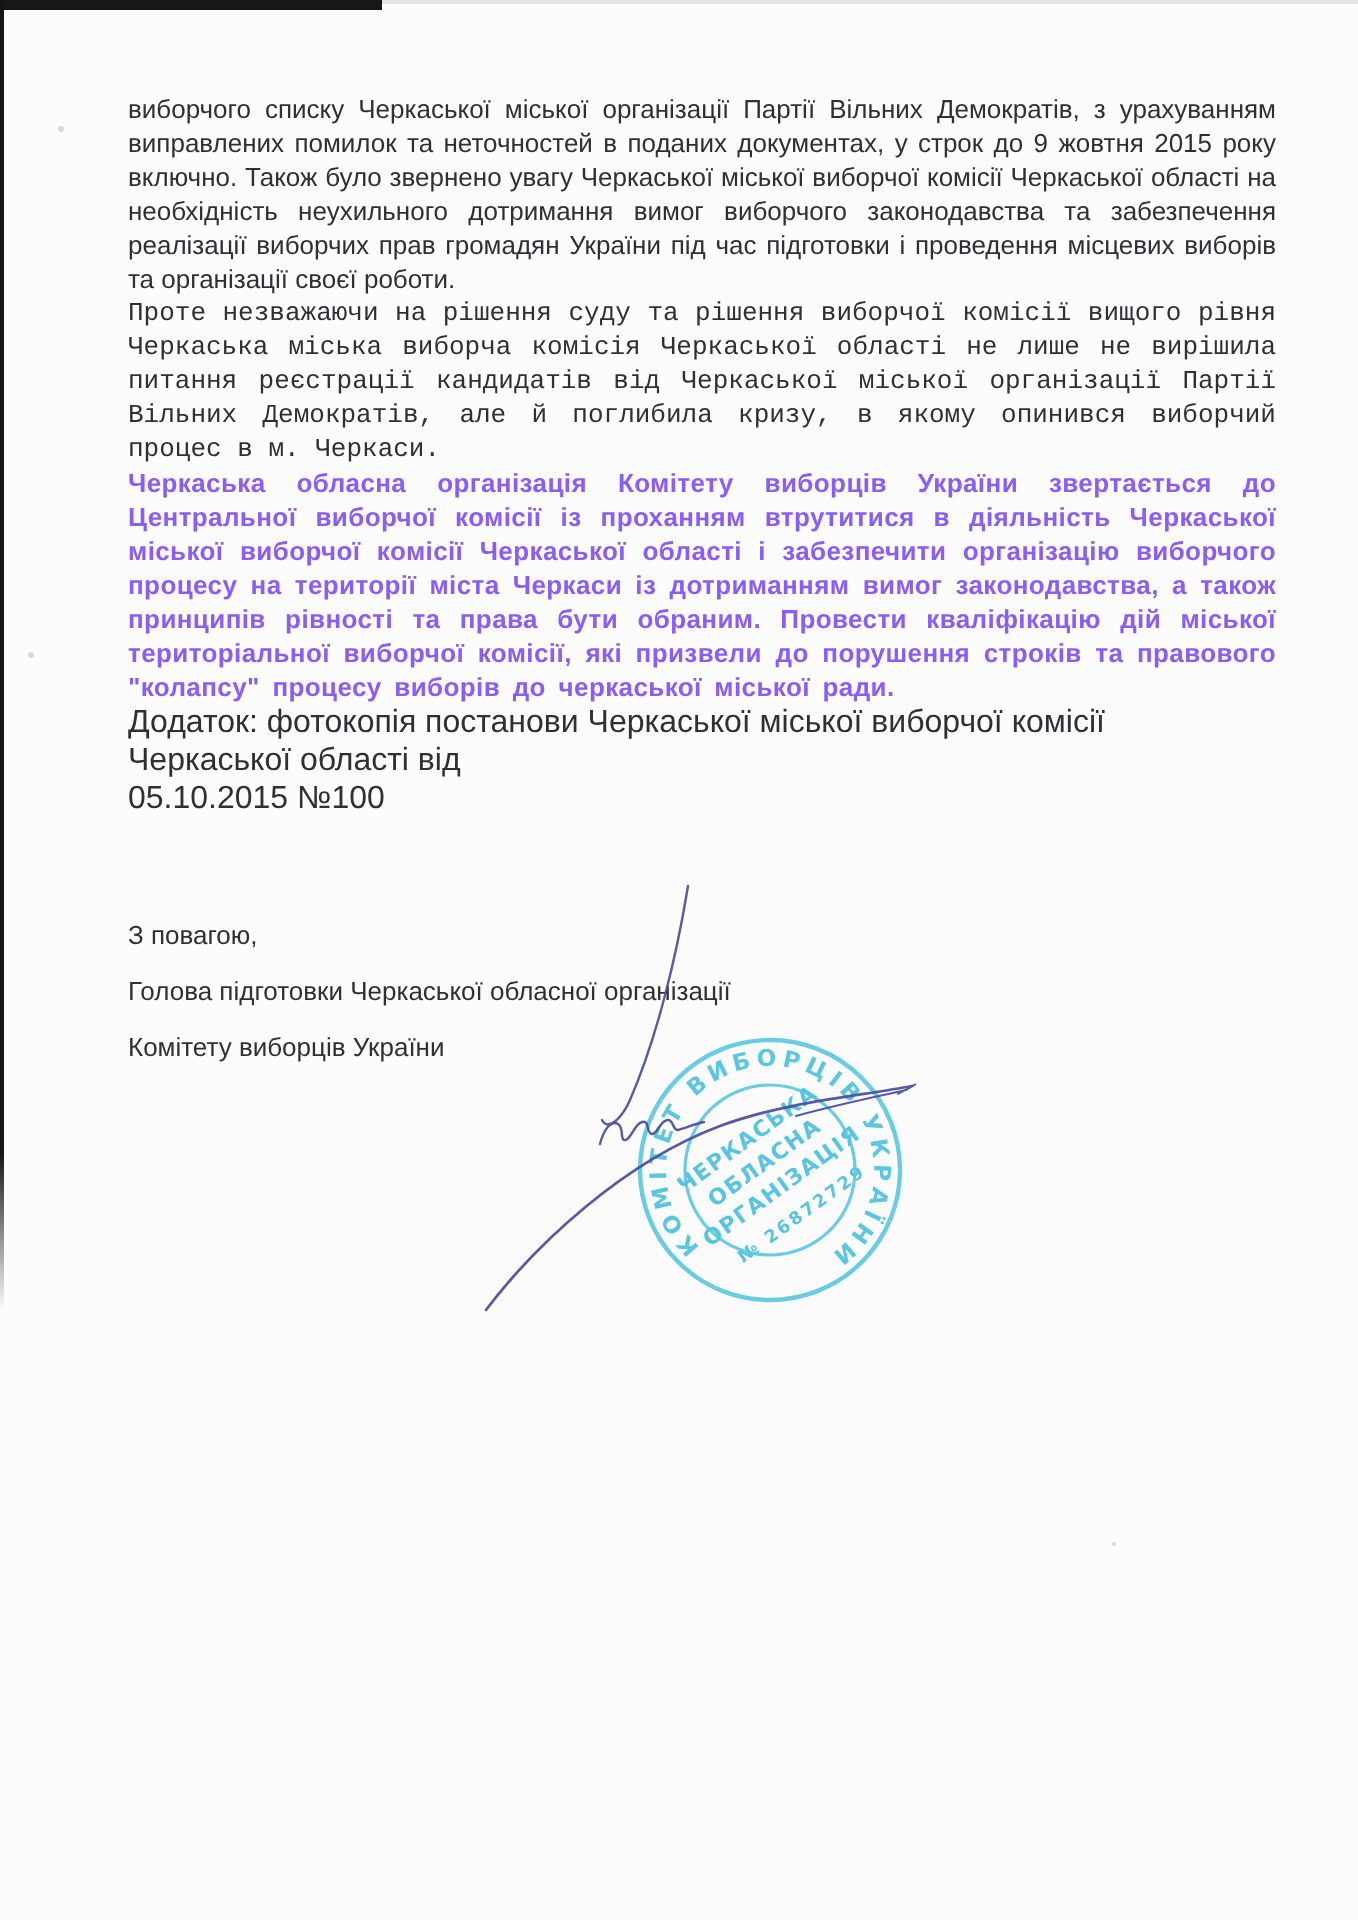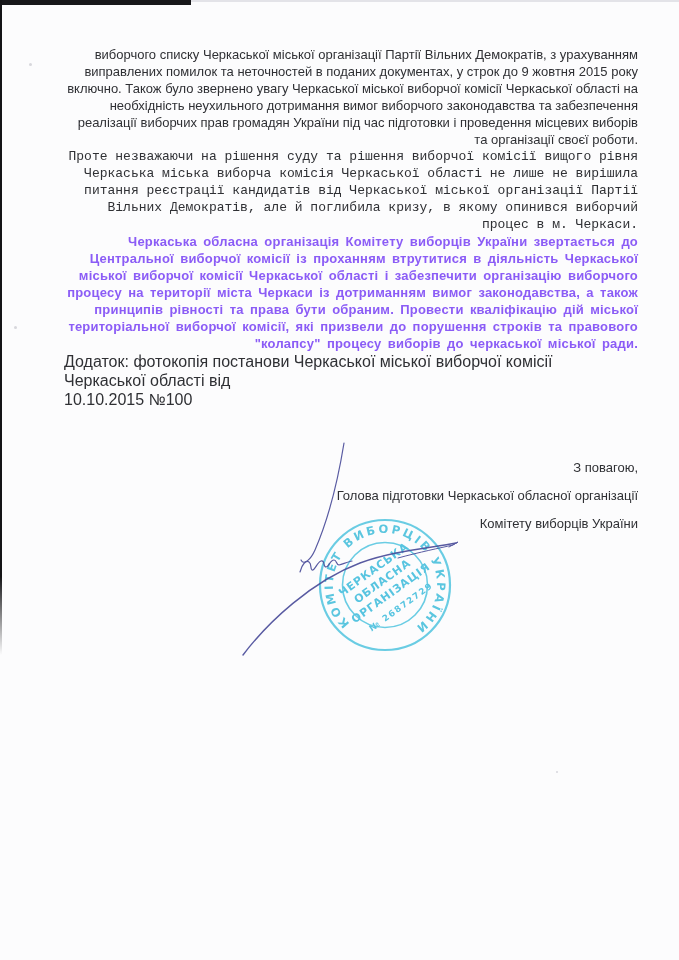--- a/index.html
+++ b/index.html
@@ -14,21 +14,21 @@
   .scan-top-bar{position:absolute;top:0;left:0;width:191px;height:5px;background:#17171a;}
   .scan-left-line{position:absolute;top:0;left:0;width:2px;height:655px;
     background:linear-gradient(#141416 88%,rgba(20,20,22,0));}
   .speck{position:absolute;width:3px;height:3px;border-radius:50%;background:#d7d7dc;}
   .speck.s1{left:29px;top:63px;}
   .speck.s2{left:14px;top:326px;}
   .speck.s3{left:556px;top:771px;width:2px;height:2px;}
 
   
   .content{position:absolute;left:64px;top:46px;width:574px;color:#2f3034;}
-  .content p{margin:0;font-size:13px;line-height:17px;text-align:right;}
+  .content p{margin:0;font-size:13px;line-height:17px;}
   .just{text-align:justify;}
   .p1{margin-bottom:8px;}
   .p2{margin-bottom:2px;font-family:Liberation Mono, monospace;}
   .appeal{font-weight:bold;line-height:18.5px;letter-spacing:.2px;word-spacing:2.5px;
     margin-bottom:11px;color:#8b5cf6;}
   .attach{line-height:19px;margin-bottom:50px;}
   .attach div{min-height:19px;}
   .signoff p{margin:0 0 10px;line-height:18px;}
 
   
@@ -46,21 +46,21 @@
   <div class="speck s2"></div>
   <div class="speck s3"></div>
 
   <div class="content">
     <p class="just p1">виборчого списку Черкаської міської організації Партії Вільних Демократів, з урахуванням виправлених помилок та неточностей в поданих документах, у строк до 9 жовтня 2015 року включно. Також було звернено увагу Черкаської міської виборчої комісії Черкаської області на необхідність неухильного дотримання вимог виборчого законодавства та забезпечення реалізації виборчих прав громадян України під час підготовки і проведення місцевих виборів та організації своєї роботи.</p>
     <p class="just p2">Проте незважаючи на рішення суду та рішення виборчої комісії вищого рівня Черкаська міська виборча комісія Черкаської області не лише не вирішила питання реєстрації кандидатів від Черкаської міської організації Партії Вільних Демократів, але й поглибила кризу, в якому опинився виборчий процес в м. Черкаси.</p>
     <p class="just appeal">Черкаська обласна організація Комітету виборців України звертається до Центральної виборчої комісії із проханням втрутитися в діяльність Черкаської міської виборчої комісії Черкаської області і забезпечити організацію виборчого процесу на території міста Черкаси із дотриманням вимог законодавства, а також принципів рівності та права бути обраним. Провести кваліфікацію дій міської територіальної виборчої комісії, які призвели до порушення строків та правового "колапсу" процесу виборів до черкаської міської ради.</p>
 
     <div class="attach">
       <div>Додаток: фотокопія постанови Черкаської міської виборчої комісії Черкаської області від</div>
-      <div>10.10.2015 №100</div>
+      <div>05.10.2015 №100</div>
     </div>
 
     <div class="signoff">
       <p>З повагою,</p>
       <p>Голова підготовки Черкаської обласної організації</p>
       <p>Комітету виборців України</p>
     </div>
   </div>
 
   <svg class="overlay" width="679" height="960" viewBox="0 0 679 960">

